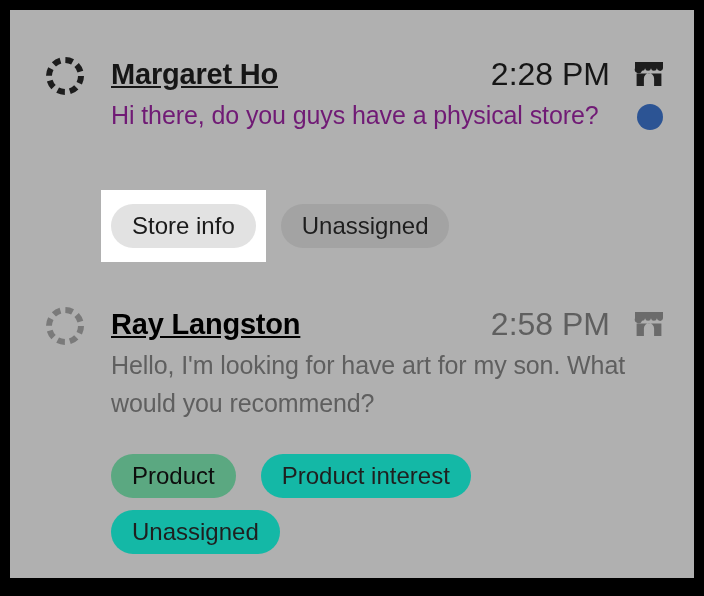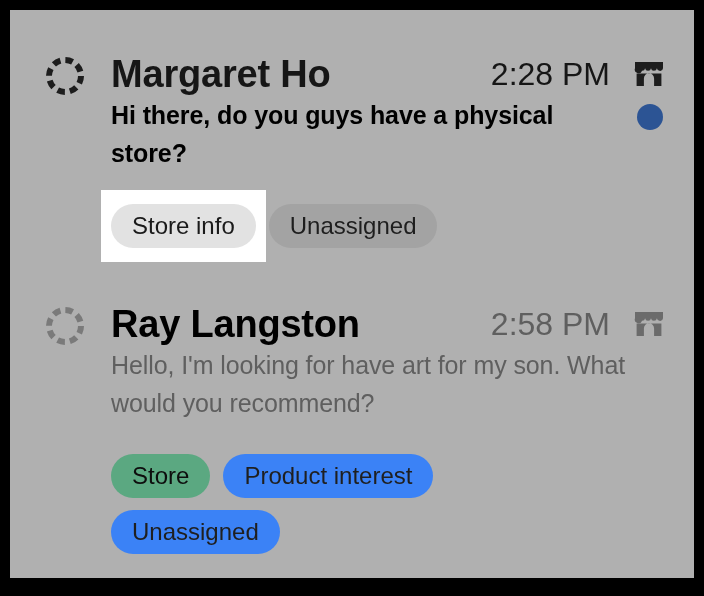--- a/index.html
+++ b/index.html
@@ -52,25 +52,26 @@
     width: 44px;
     height: 44px;
   }
   .avatar svg { display: block; }
 
   
   .name {
     position: absolute;
     left: 101px;
     top: 16px;
-    font-size: 38px;
+    font-size: 29px;
     font-weight: 700;
     line-height: 40px;
     letter-spacing: -0.2px;
     white-space: nowrap;
+    text-decoration: underline;
   }
   .time {
     position: absolute;
     right: 84px;
     top: 19px;
     font-size: 32px;
     line-height: 34px;
     white-space: nowrap;
   }
   .channel-icon {
@@ -109,45 +110,45 @@
     position: absolute;
     left: 101px;
   }
   #conv-0 .tag-rows { top: 166px; }
   #conv-1 .tag-rows { top: 166px; }
 
   .tag-row {
     display: flex;
     flex-wrap: nowrap;
     align-items: center;
-    gap: 13px;
+    gap: 25px;
     margin-bottom: 12px;
   }
   .tag {
     display: inline-flex;
     align-items: center;
     justify-content: center;
     height: 44px;
     padding: 0 21px;
     border-radius: 22px;
     font-size: 24px;
     line-height: 44px;
     white-space: nowrap;
     background: #a0a0a0;
     color: #1a1a1a;
   }
   .tag.light   { background: #e2e2e2; color: #1a1a1a; }
   .tag.muted   { background: #a3a3a3; color: #1e1e1e; }
   .tag.green   { background: #5ba881; color: #0d0d0d; }
-  .tag.dim     { background: #3b82f6; color: #1f1f1f; }
+  .tag.dim     { background: #14b8a6; color: #1f1f1f; }
 
   
   .unread .name    { color: #161616; }
   .unread .time    { color: #161616; }
-  .unread .preview { color: #000000; font-weight: bold; }
+  .unread .preview { color: #701a75; }
 
   
   .read .name    { color: #000000; }
   .read .time    { color: #5f5f5f; }
   .read .preview { color: #5f5f5f; }
 
   
   #focus-highlight {
     position: absolute;
     left: 81px;
@@ -216,21 +217,21 @@
                    a3 3 0 0 1 -3 2.6 a3 3 0 0 1 -2.9 -2.6
                    a3 3 0 0 1 -3 2.6 A3 3 0 0 1 1 8.2 Z"></path>
           <path fill="#6b6b6b" d="M2.6 13.4 h24.8 V26 h-7.3 v-7.6 a5.1 5.1 0 0 0 -10.2 0 V26 H2.6 Z"></path>
         </svg>
       </div>
 
       <div class="preview">Hello, I'm looking for have art for my son. What would you recommend?</div>
 
       <div class="tag-rows">
         <div class="tag-row">
-          <span class="tag green">Store</span>
+          <span class="tag green">Product</span>
           <span class="tag dim">Product interest</span>
         </div>
         <div class="tag-row">
           <span class="tag dim">Unassigned</span>
         </div>
       </div>
     </div>
 
     <div id="focus-highlight" style="left: 91px; top: 180px; width: 164.734px; height: 72px;"></div>
 

